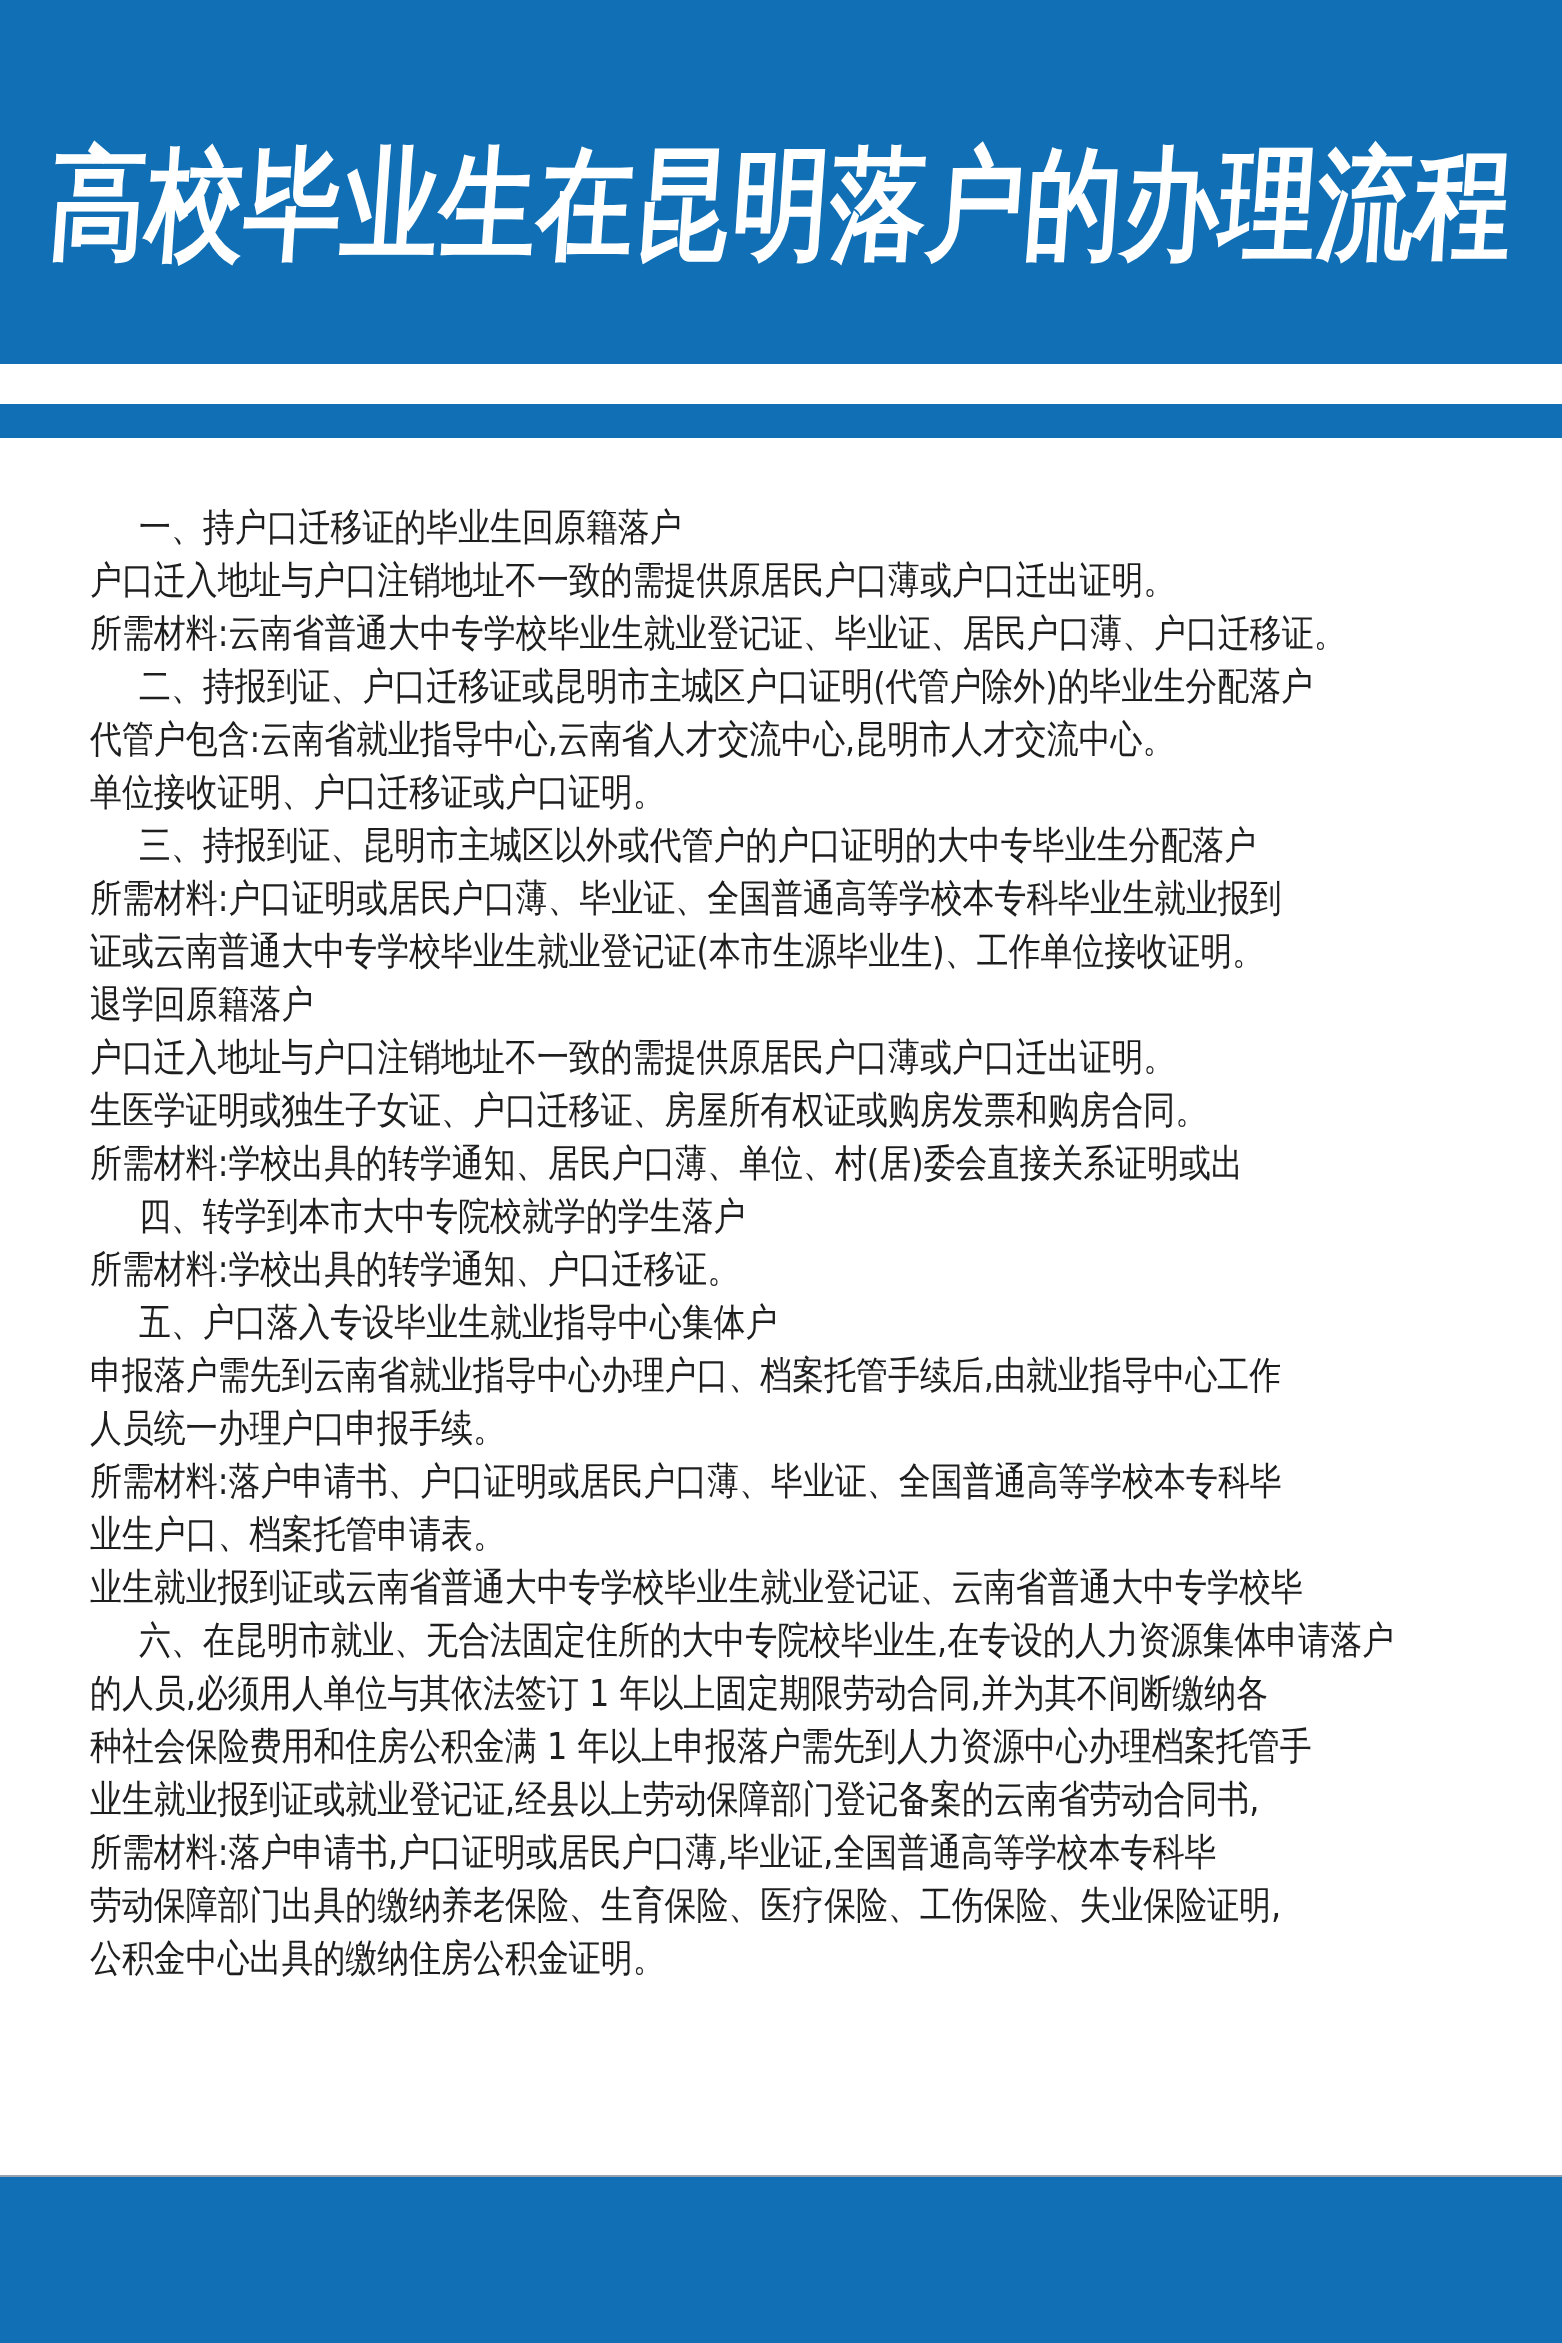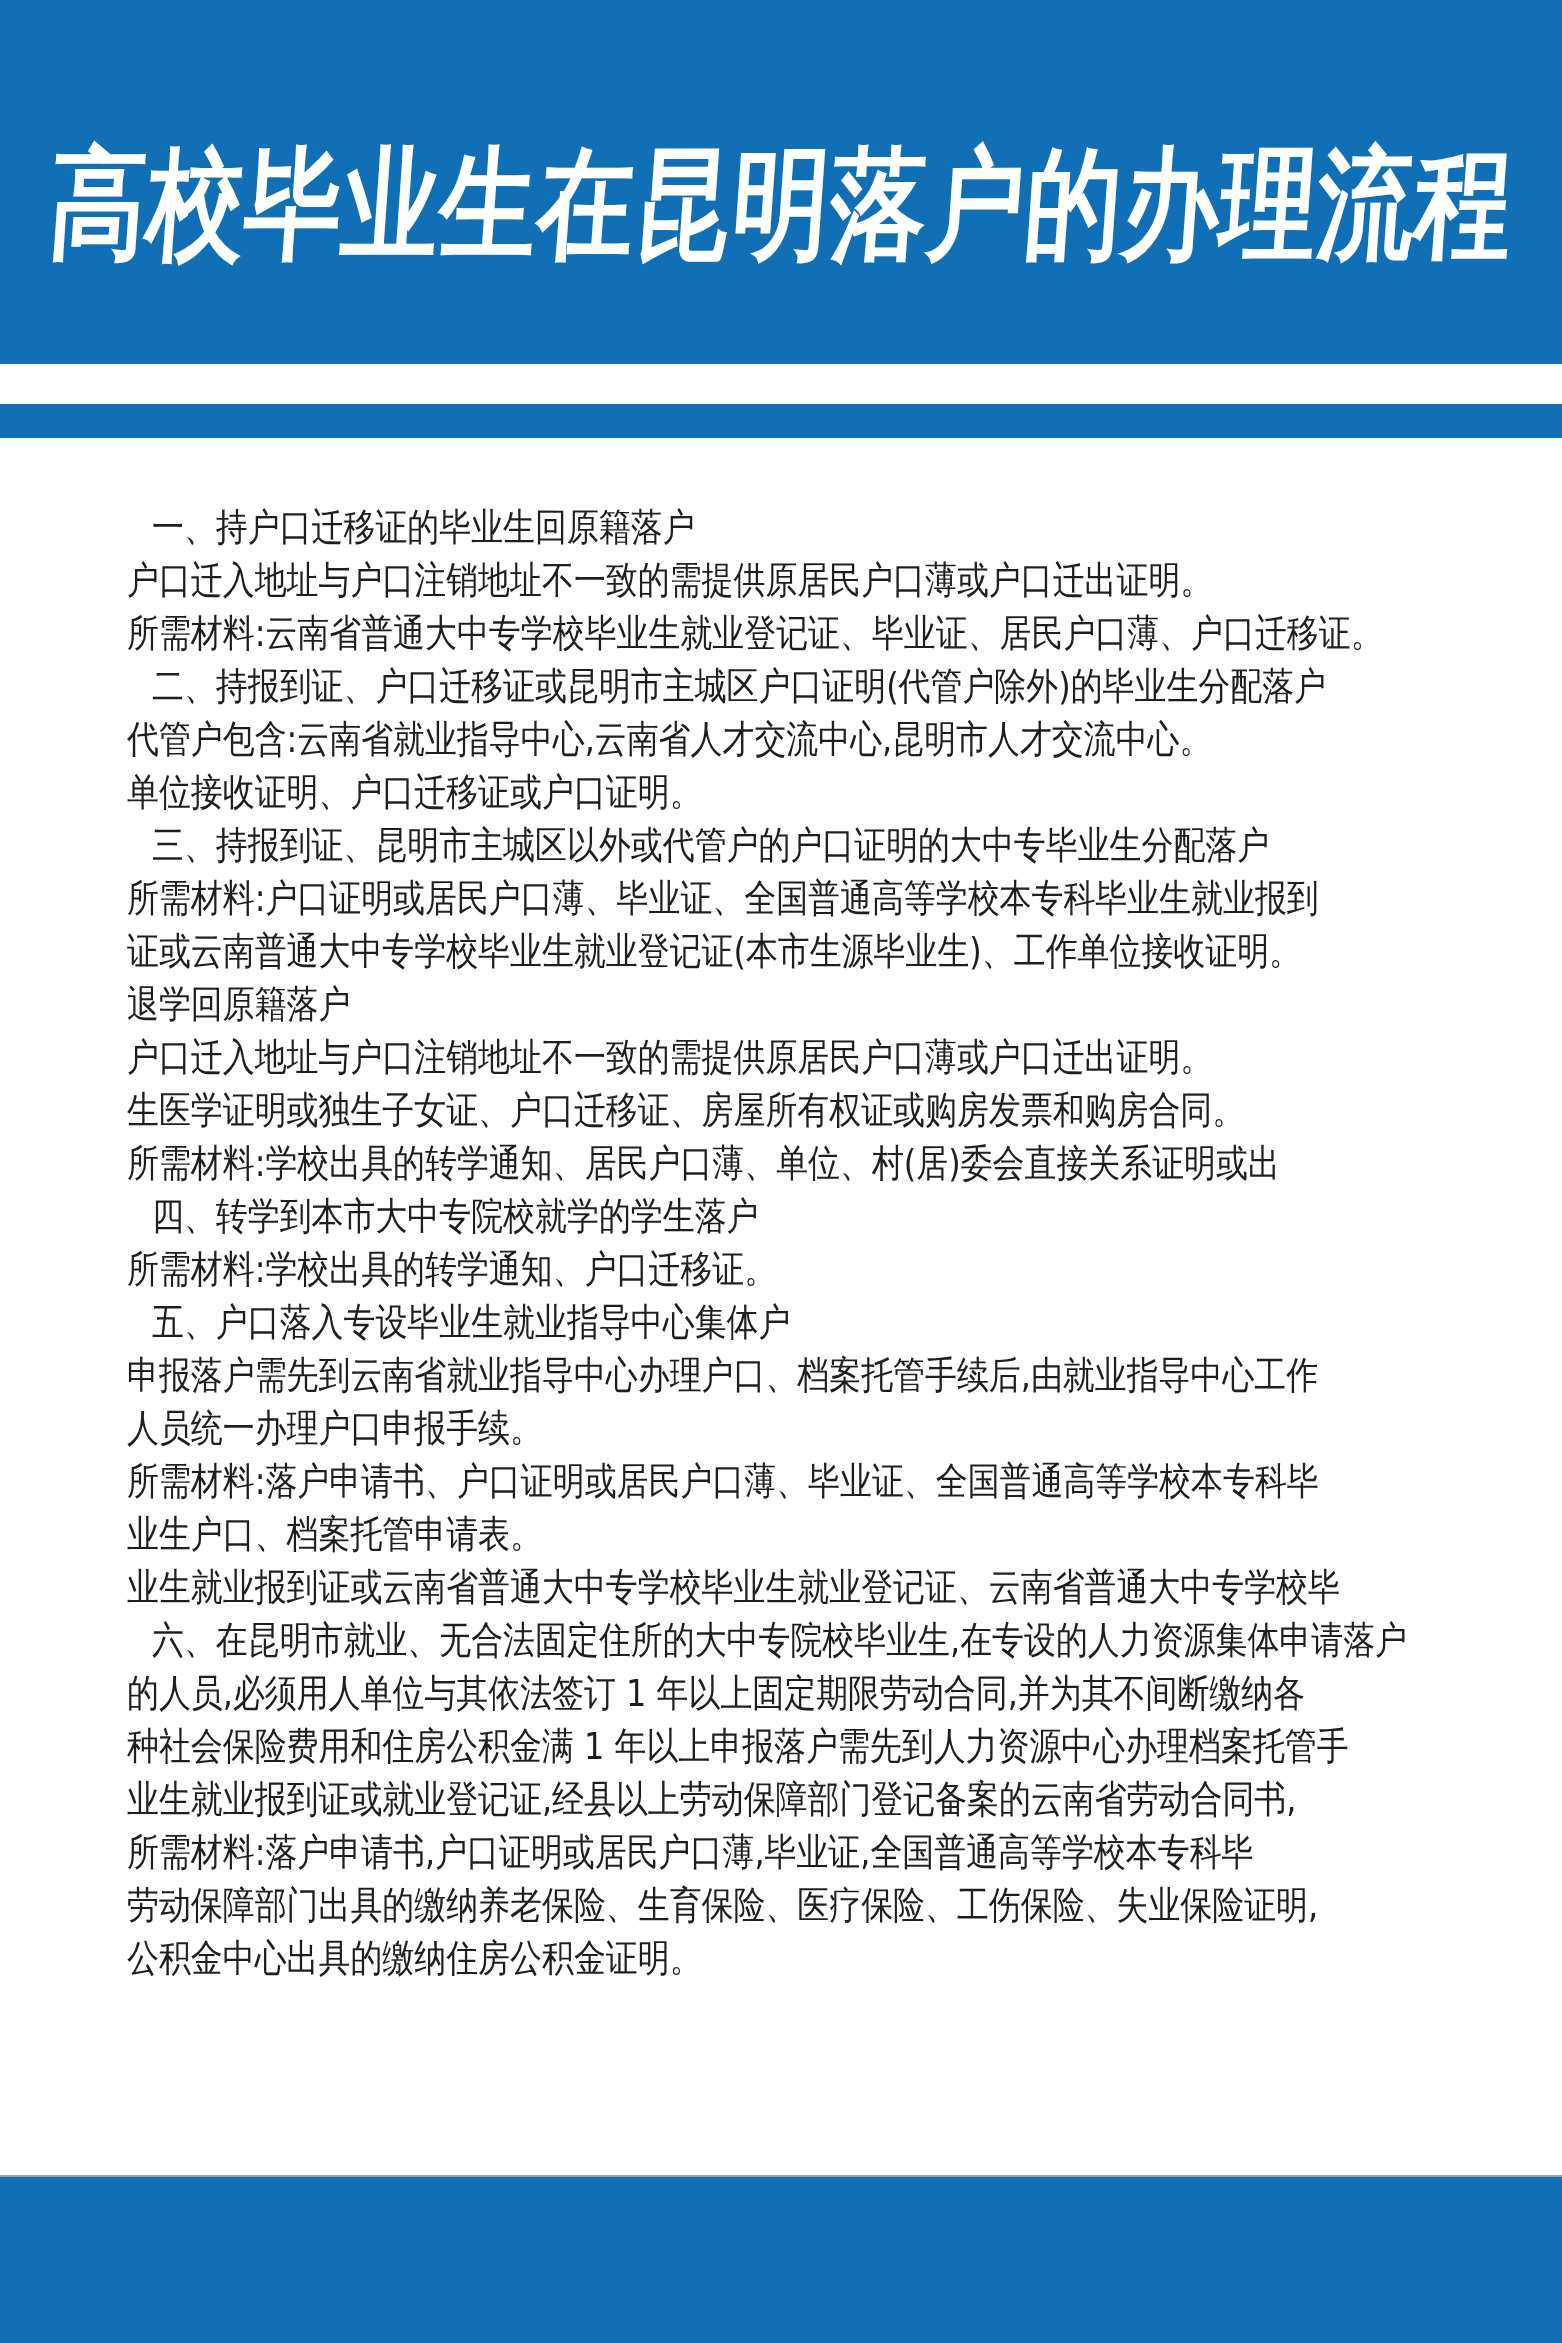--- a/index.html
+++ b/index.html
@@ -27,25 +27,25 @@
     transform:scaleX(0.80) skewX(-5deg);
     transform-origin:50% 50%;
   }
   
   .stripe{
     position:absolute;top:404px;left:0;width:1563px;height:34px;
     background:#1170b5;
   }
   
   .content{
-    position:absolute;top:500px;left:13px;width:1259px;
+    position:absolute;top:500px;left:0;width:1259px;
   }
   .ln{height:53px;display:flex;align-items:center;}
   .ln.head{padding-left:139px;}
-  .ln.body{padding-left:114px;}
+  .ln.body{padding-left:90px;}
   .txt{
     display:inline-block;
     font-size:38px;
     line-height:1;
     color:#1e1e1e;
     white-space:nowrap;
     transform:scaleX(0.84);
     transform-origin:0 50%;
   }
   

